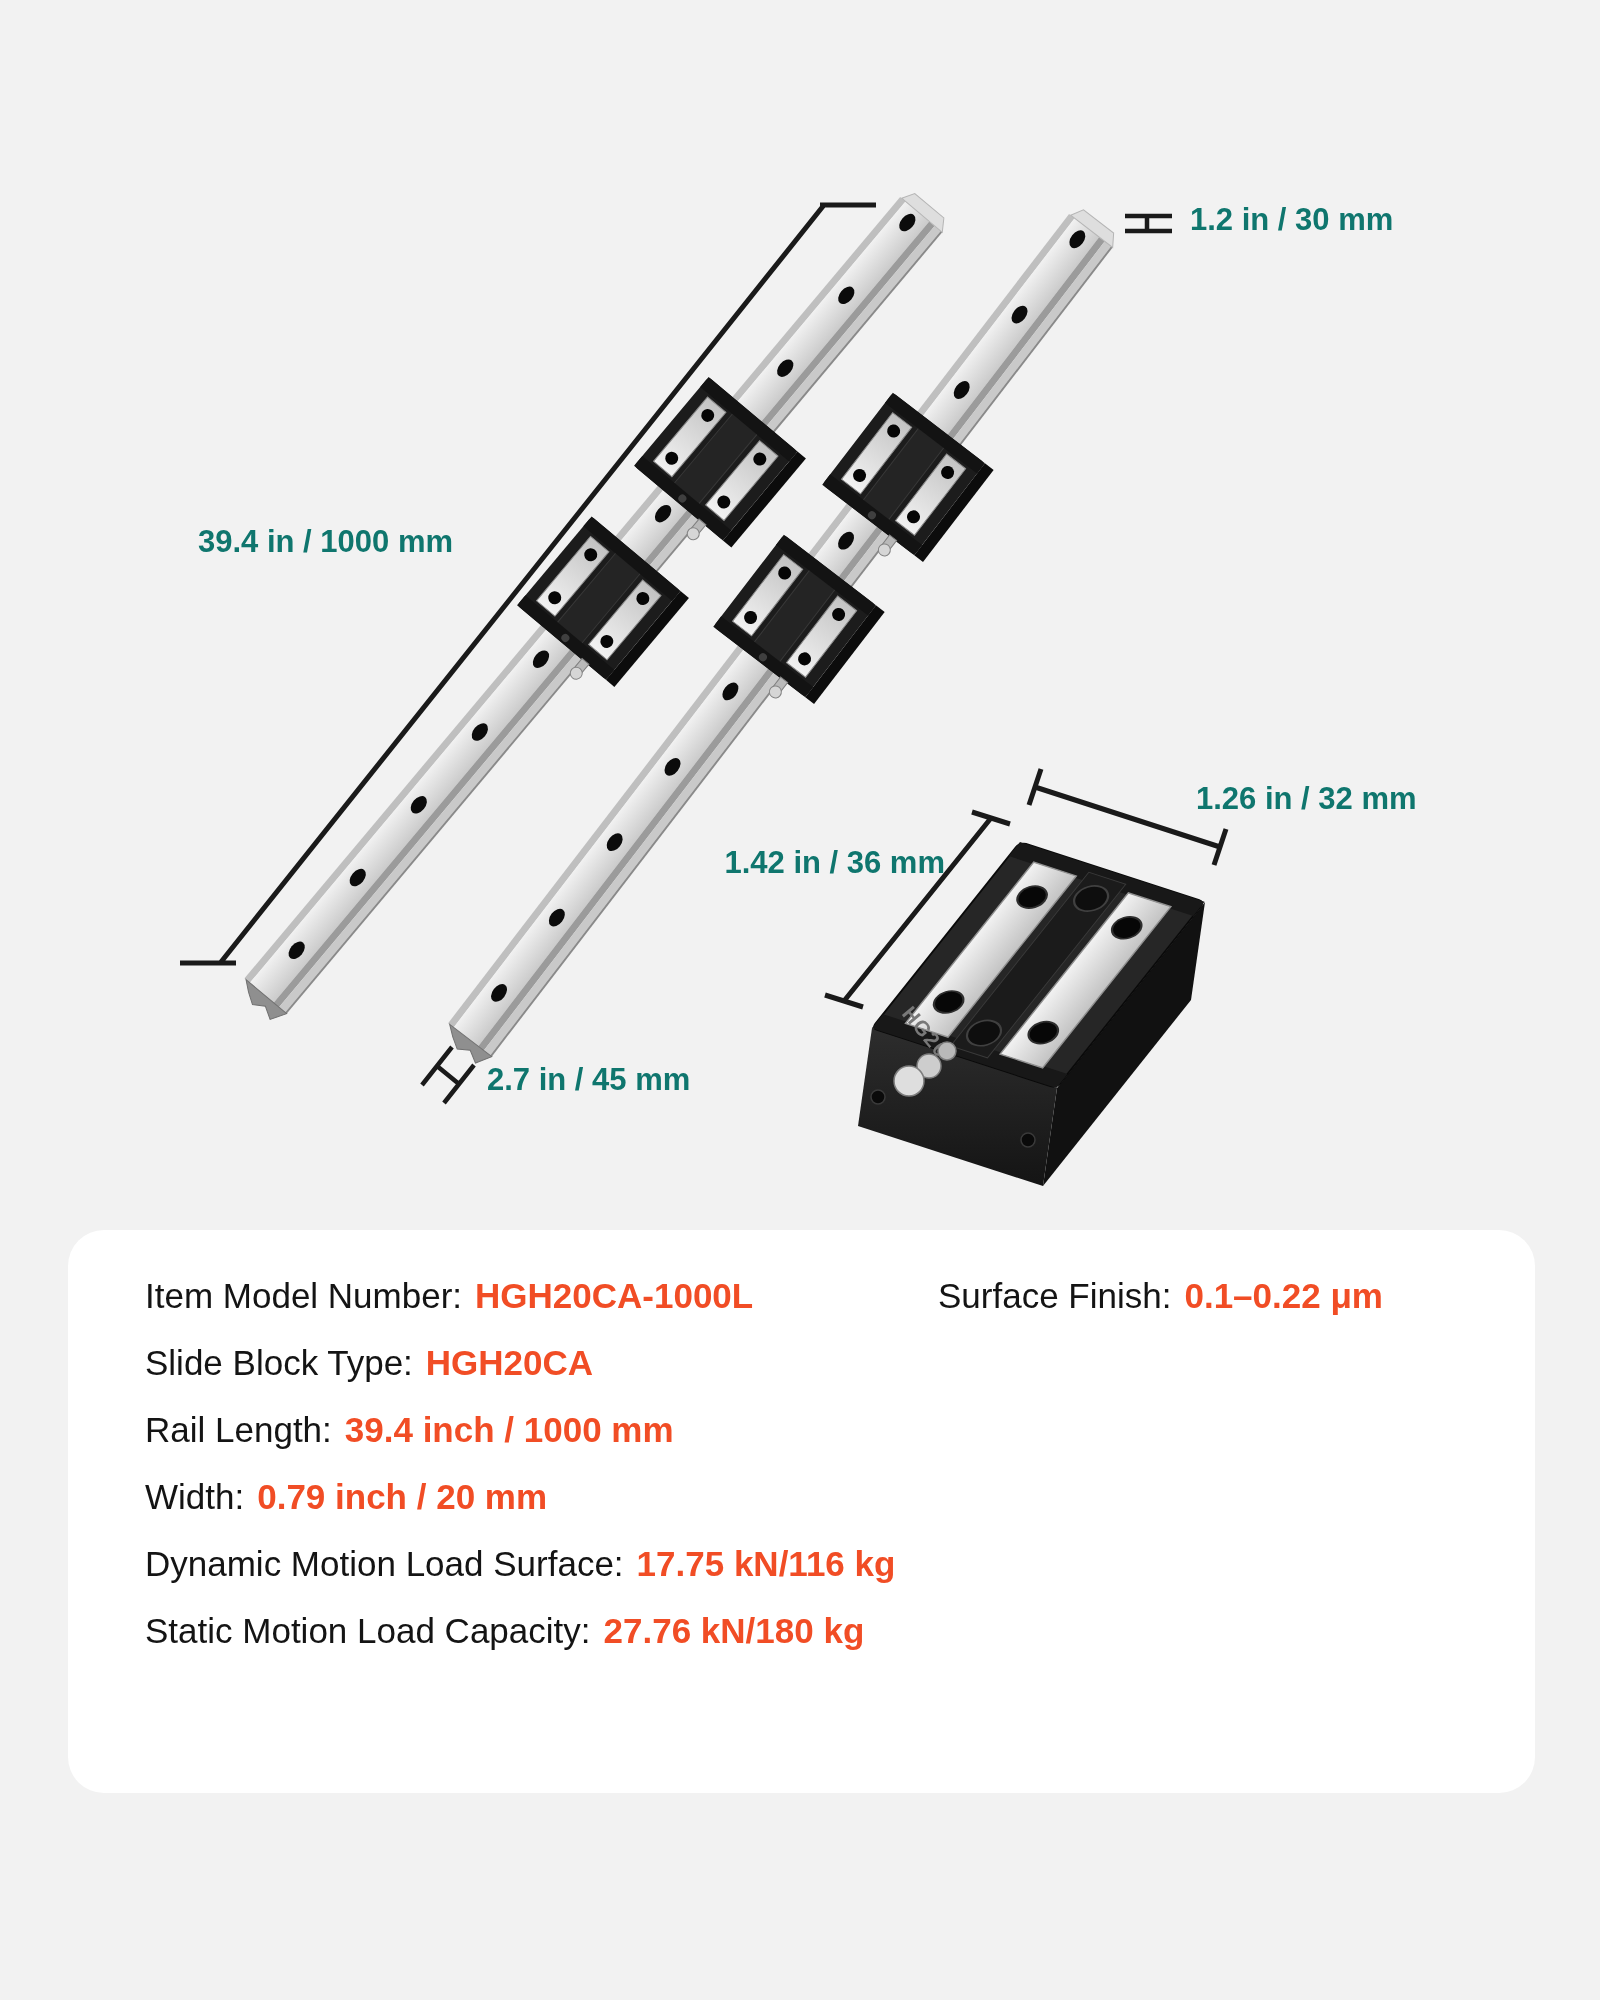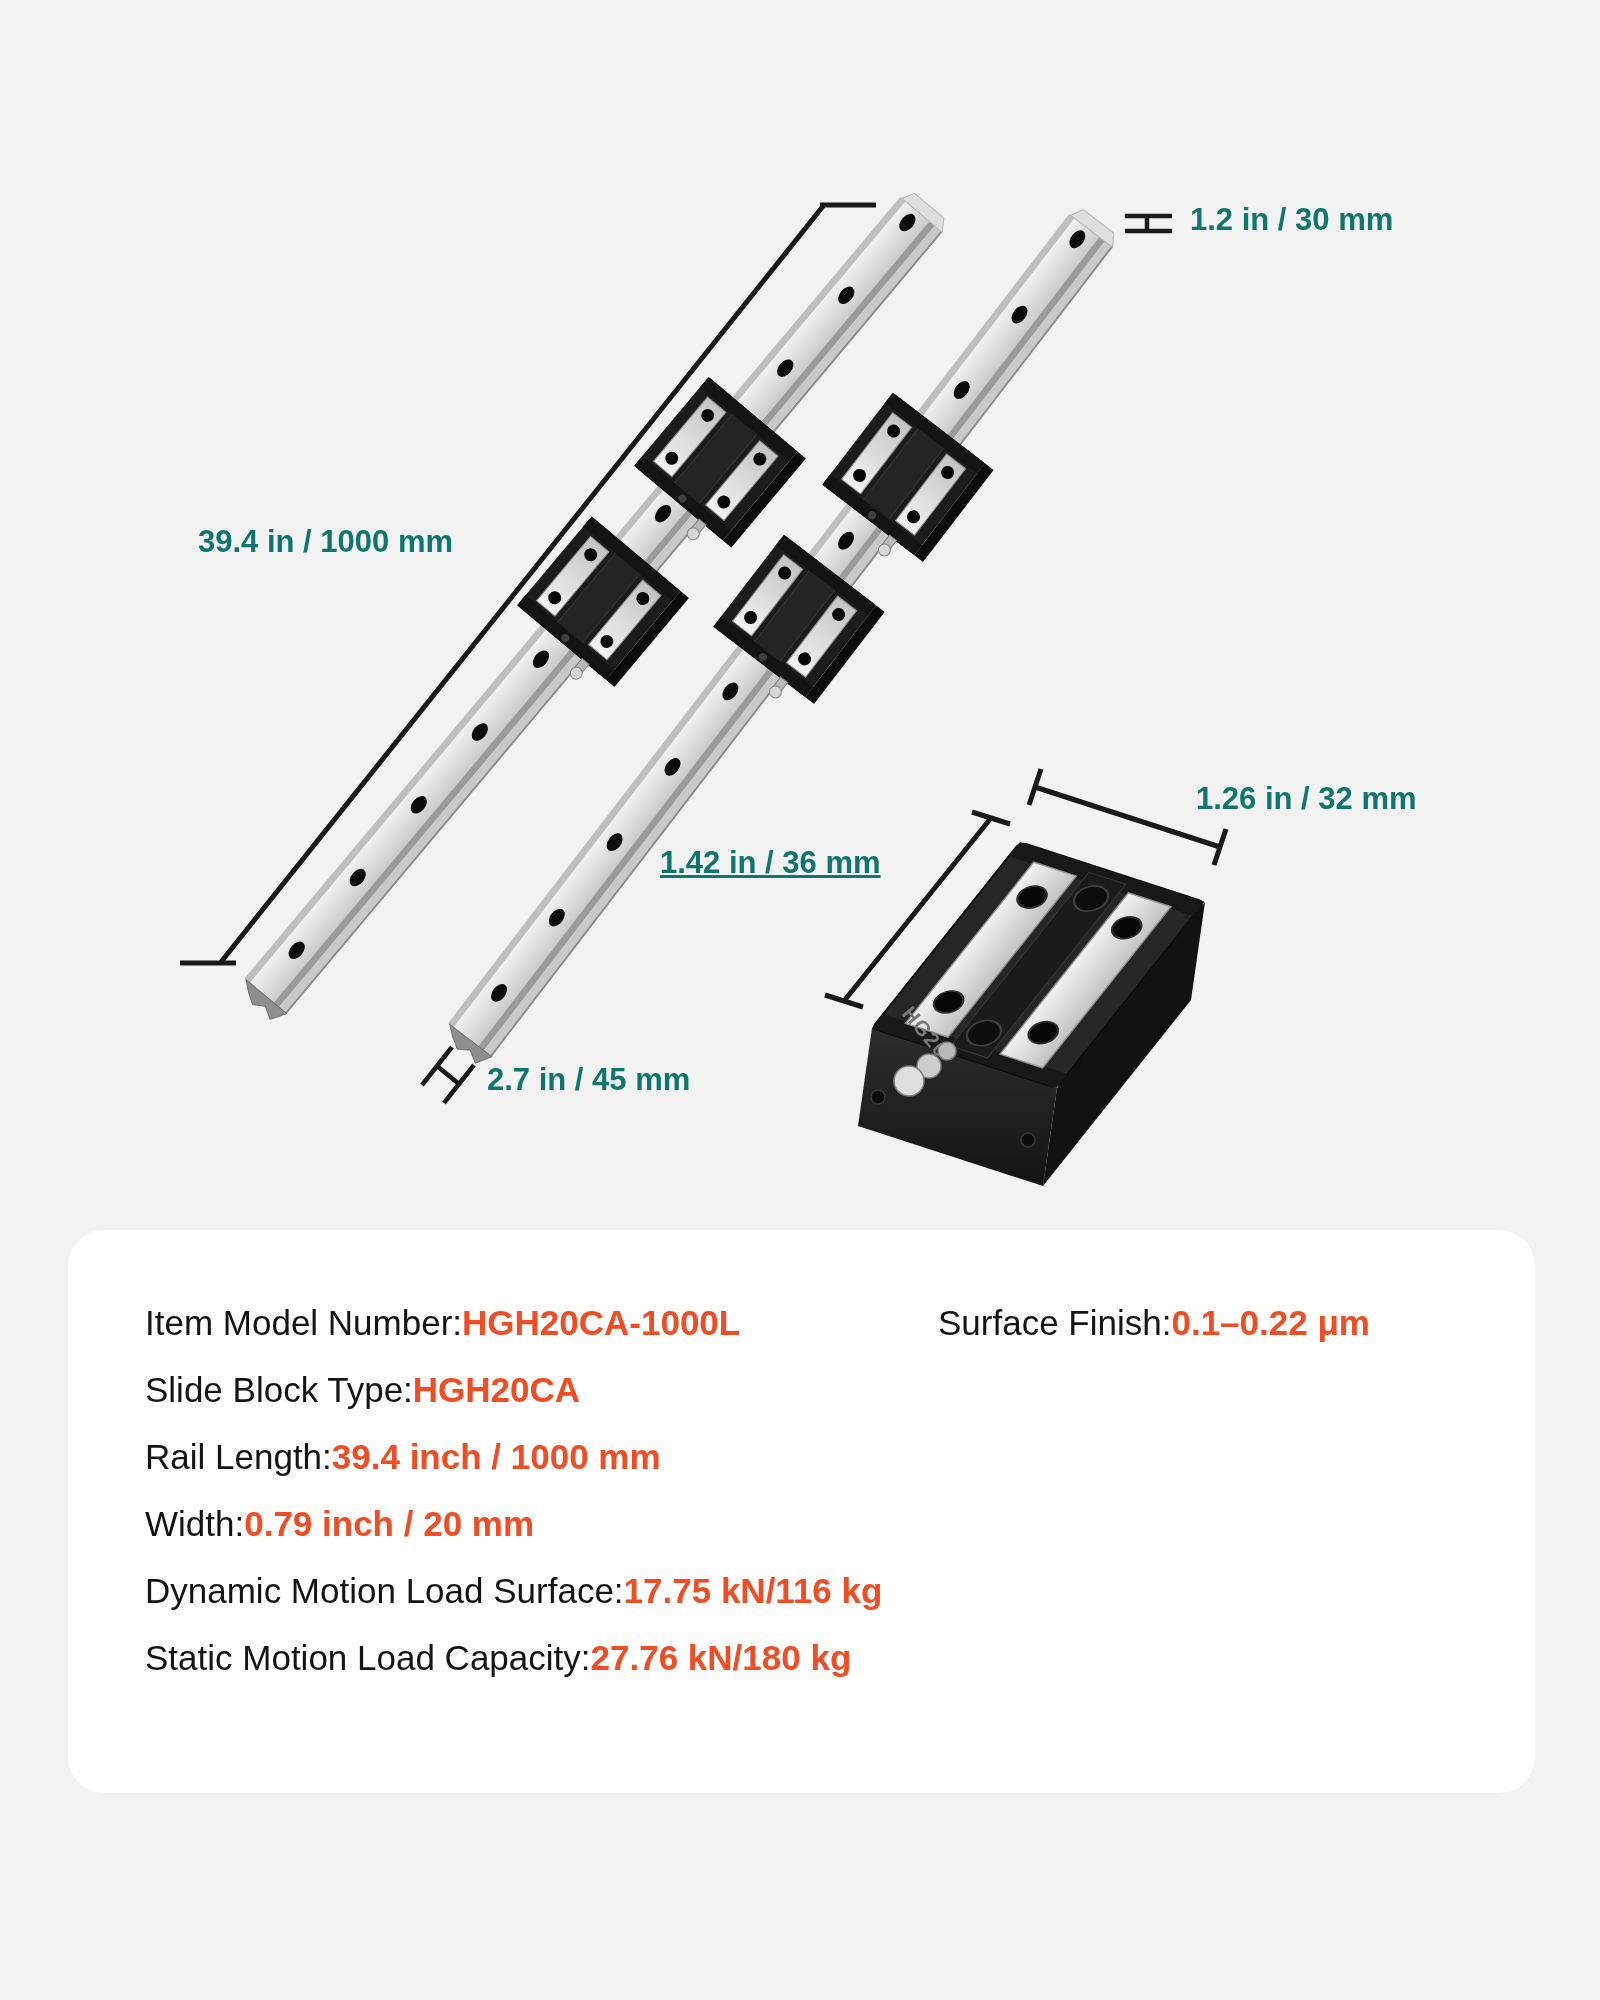--- a/index.html
+++ b/index.html
@@ -8,30 +8,30 @@
     background:#f2f2f2;
     font-family:"Liberation Sans",sans-serif;
     -webkit-font-smoothing:antialiased;
   }
   .stage{position:absolute;inset:0;}
   .diagram-svg{position:absolute;left:0;top:0;}
   .dim-label{
     position:absolute;font-size:31px;font-weight:700;color:#0f766e;
     white-space:nowrap;letter-spacing:0;
   }
-  .dim-label.right{text-decoration:underline;}
+  .dim-label.right{text-align:right;}
   .spec-panel{
     position:absolute;left:68px;top:1230px;width:1467px;height:563px;
     background:#ffffff;border-radius:36px;
   }
   .spec-col{position:absolute;top:46px;display:flex;flex-direction:column;}
   .spec-col.left{left:77px;}
   .spec-col.right{left:870px;}
   .spec-row{
-    height:67px;display:flex;align-items:flex-end;
+    height:67px;display:flex;align-items:flex-start;gap:13px;
     font-size:35px;white-space:nowrap;
   }
   .spec-label{color:#141414;font-weight:500;}
   .spec-value{color:var(--accent,#f14d25);font-weight:700;}
 </style>
 </head>
 <body style="background: rgb(242, 242, 242);">
 
 <div class="stage">
 

